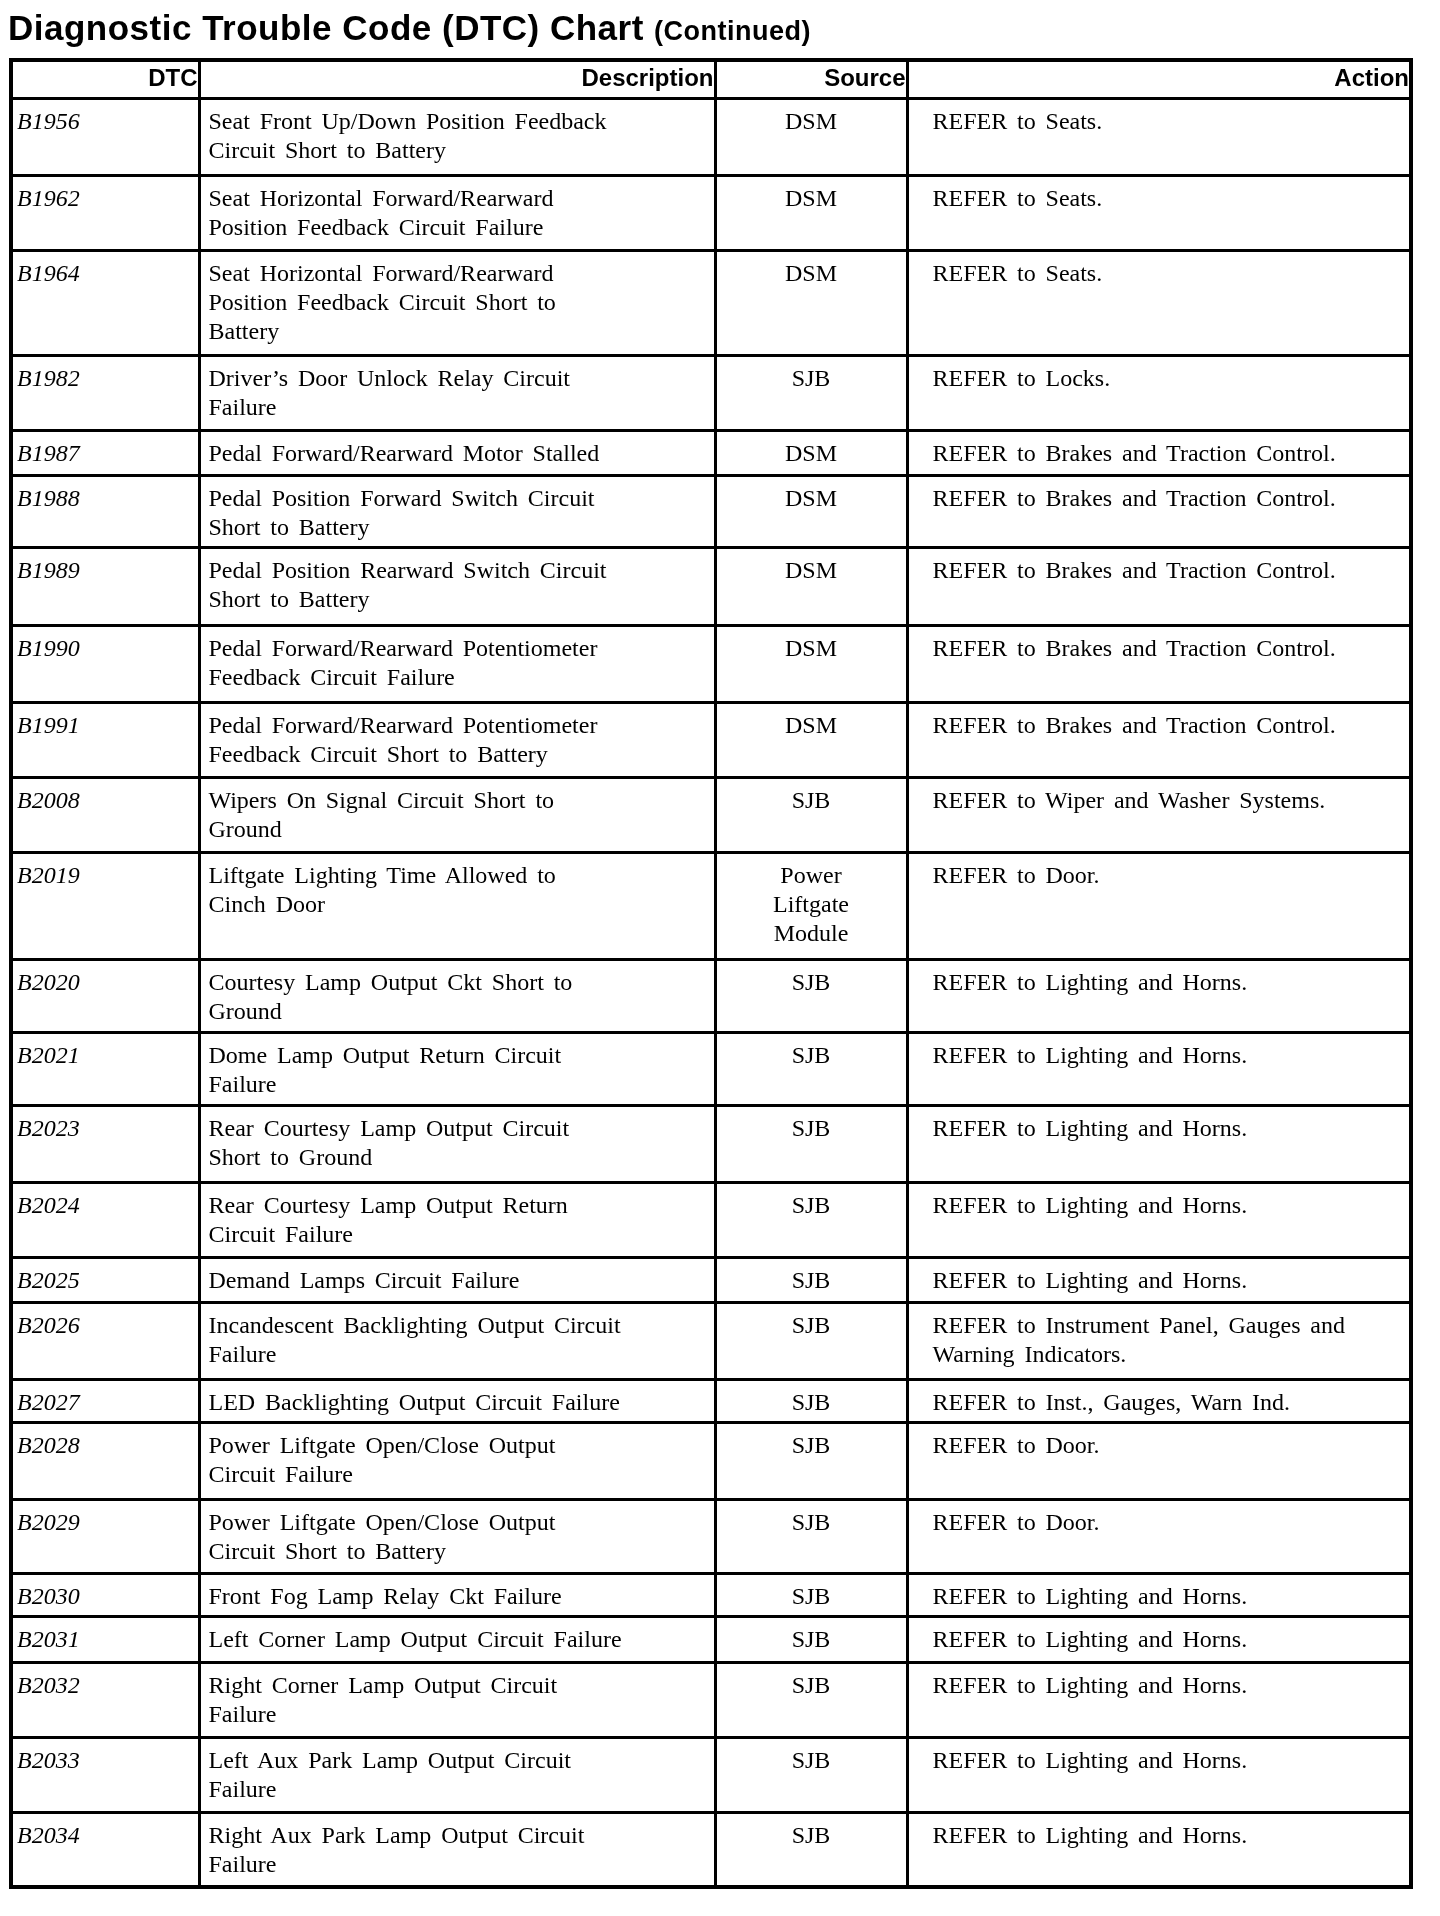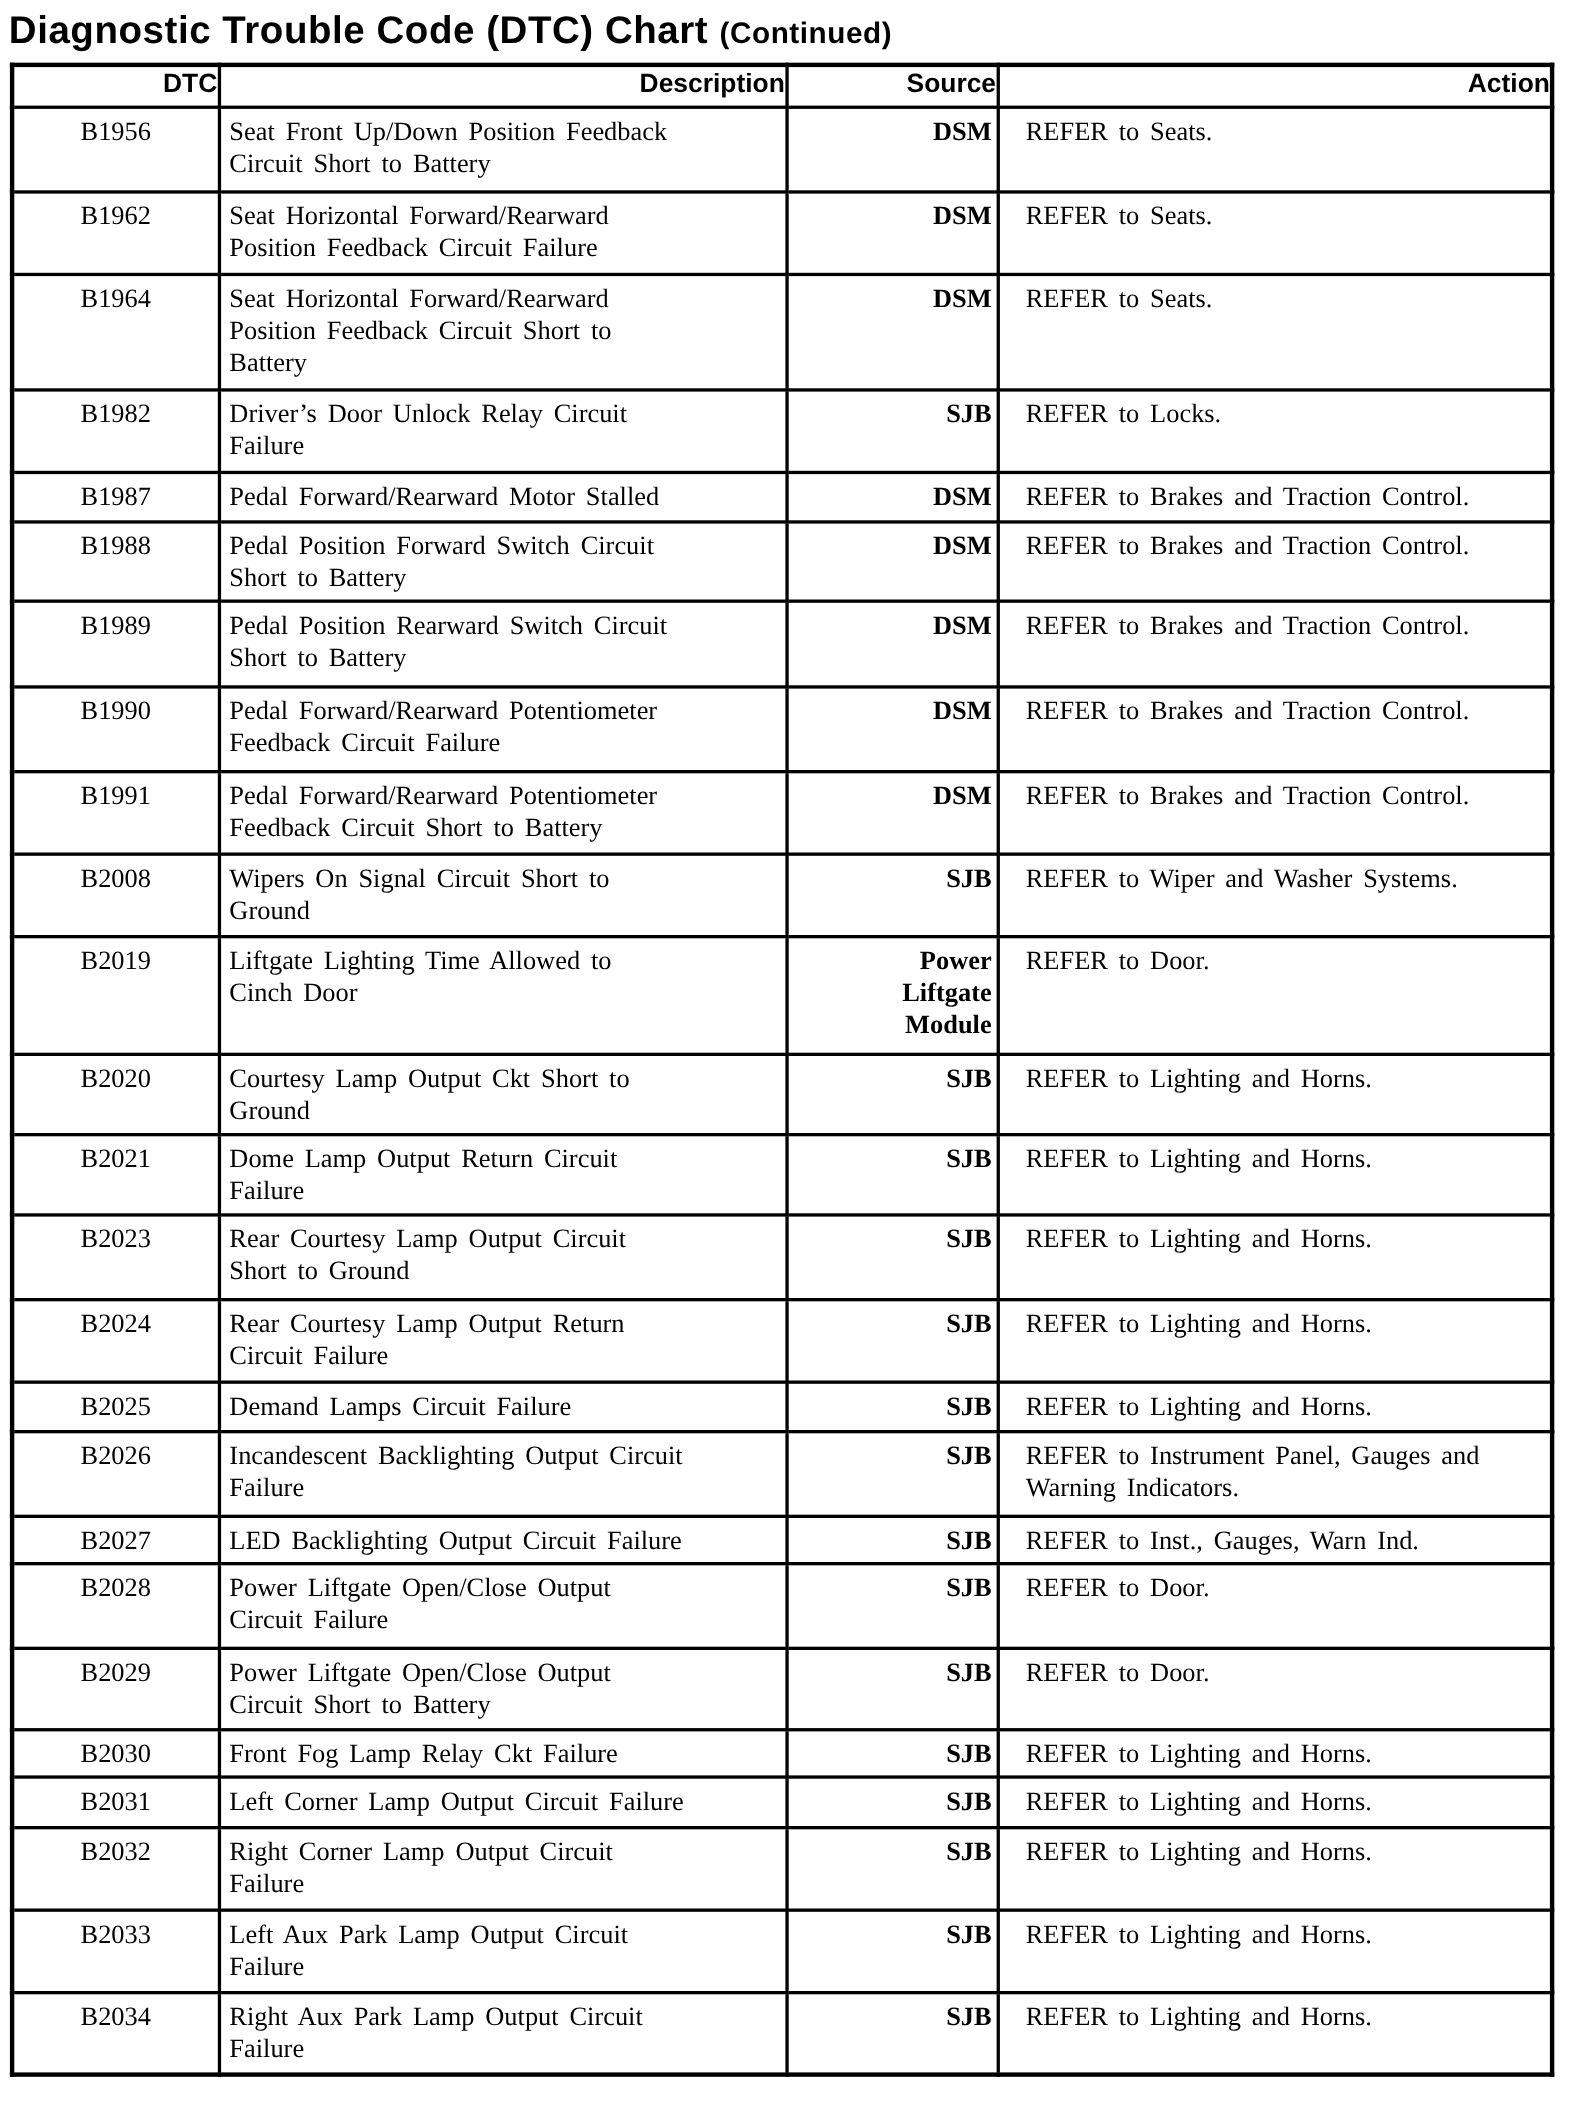--- a/index.html
+++ b/index.html
@@ -49,23 +49,23 @@
   td {
     font-family: "Liberation Serif", serif;
     font-size: 24px;
     line-height: 29px;
     color: #000000;
     vertical-align: top;
     padding: 7px 4px 4px 4px;
     white-space: pre-line;
     word-spacing: 0.16em;
   }
-  td.c-dtc  { text-align: center; }
+  td.c-dtc  { text-align: left; font-style: italic; }
   td.c-desc { text-align: left; padding-left: 8px; padding-right: 10px; }
-  td.c-src  { text-align: right; font-weight: bold; }
+  td.c-src  { text-align: center; }
   td.c-act  { text-align: left; padding-left: 24px; padding-right: 6px; }
 </style>
 </head>
 <body>
 
 <div class="page-title">
   <span>Diagnostic Trouble Code (DTC) Chart</span>
   <span class="continued">(Continued)</span>
 </div>
 

